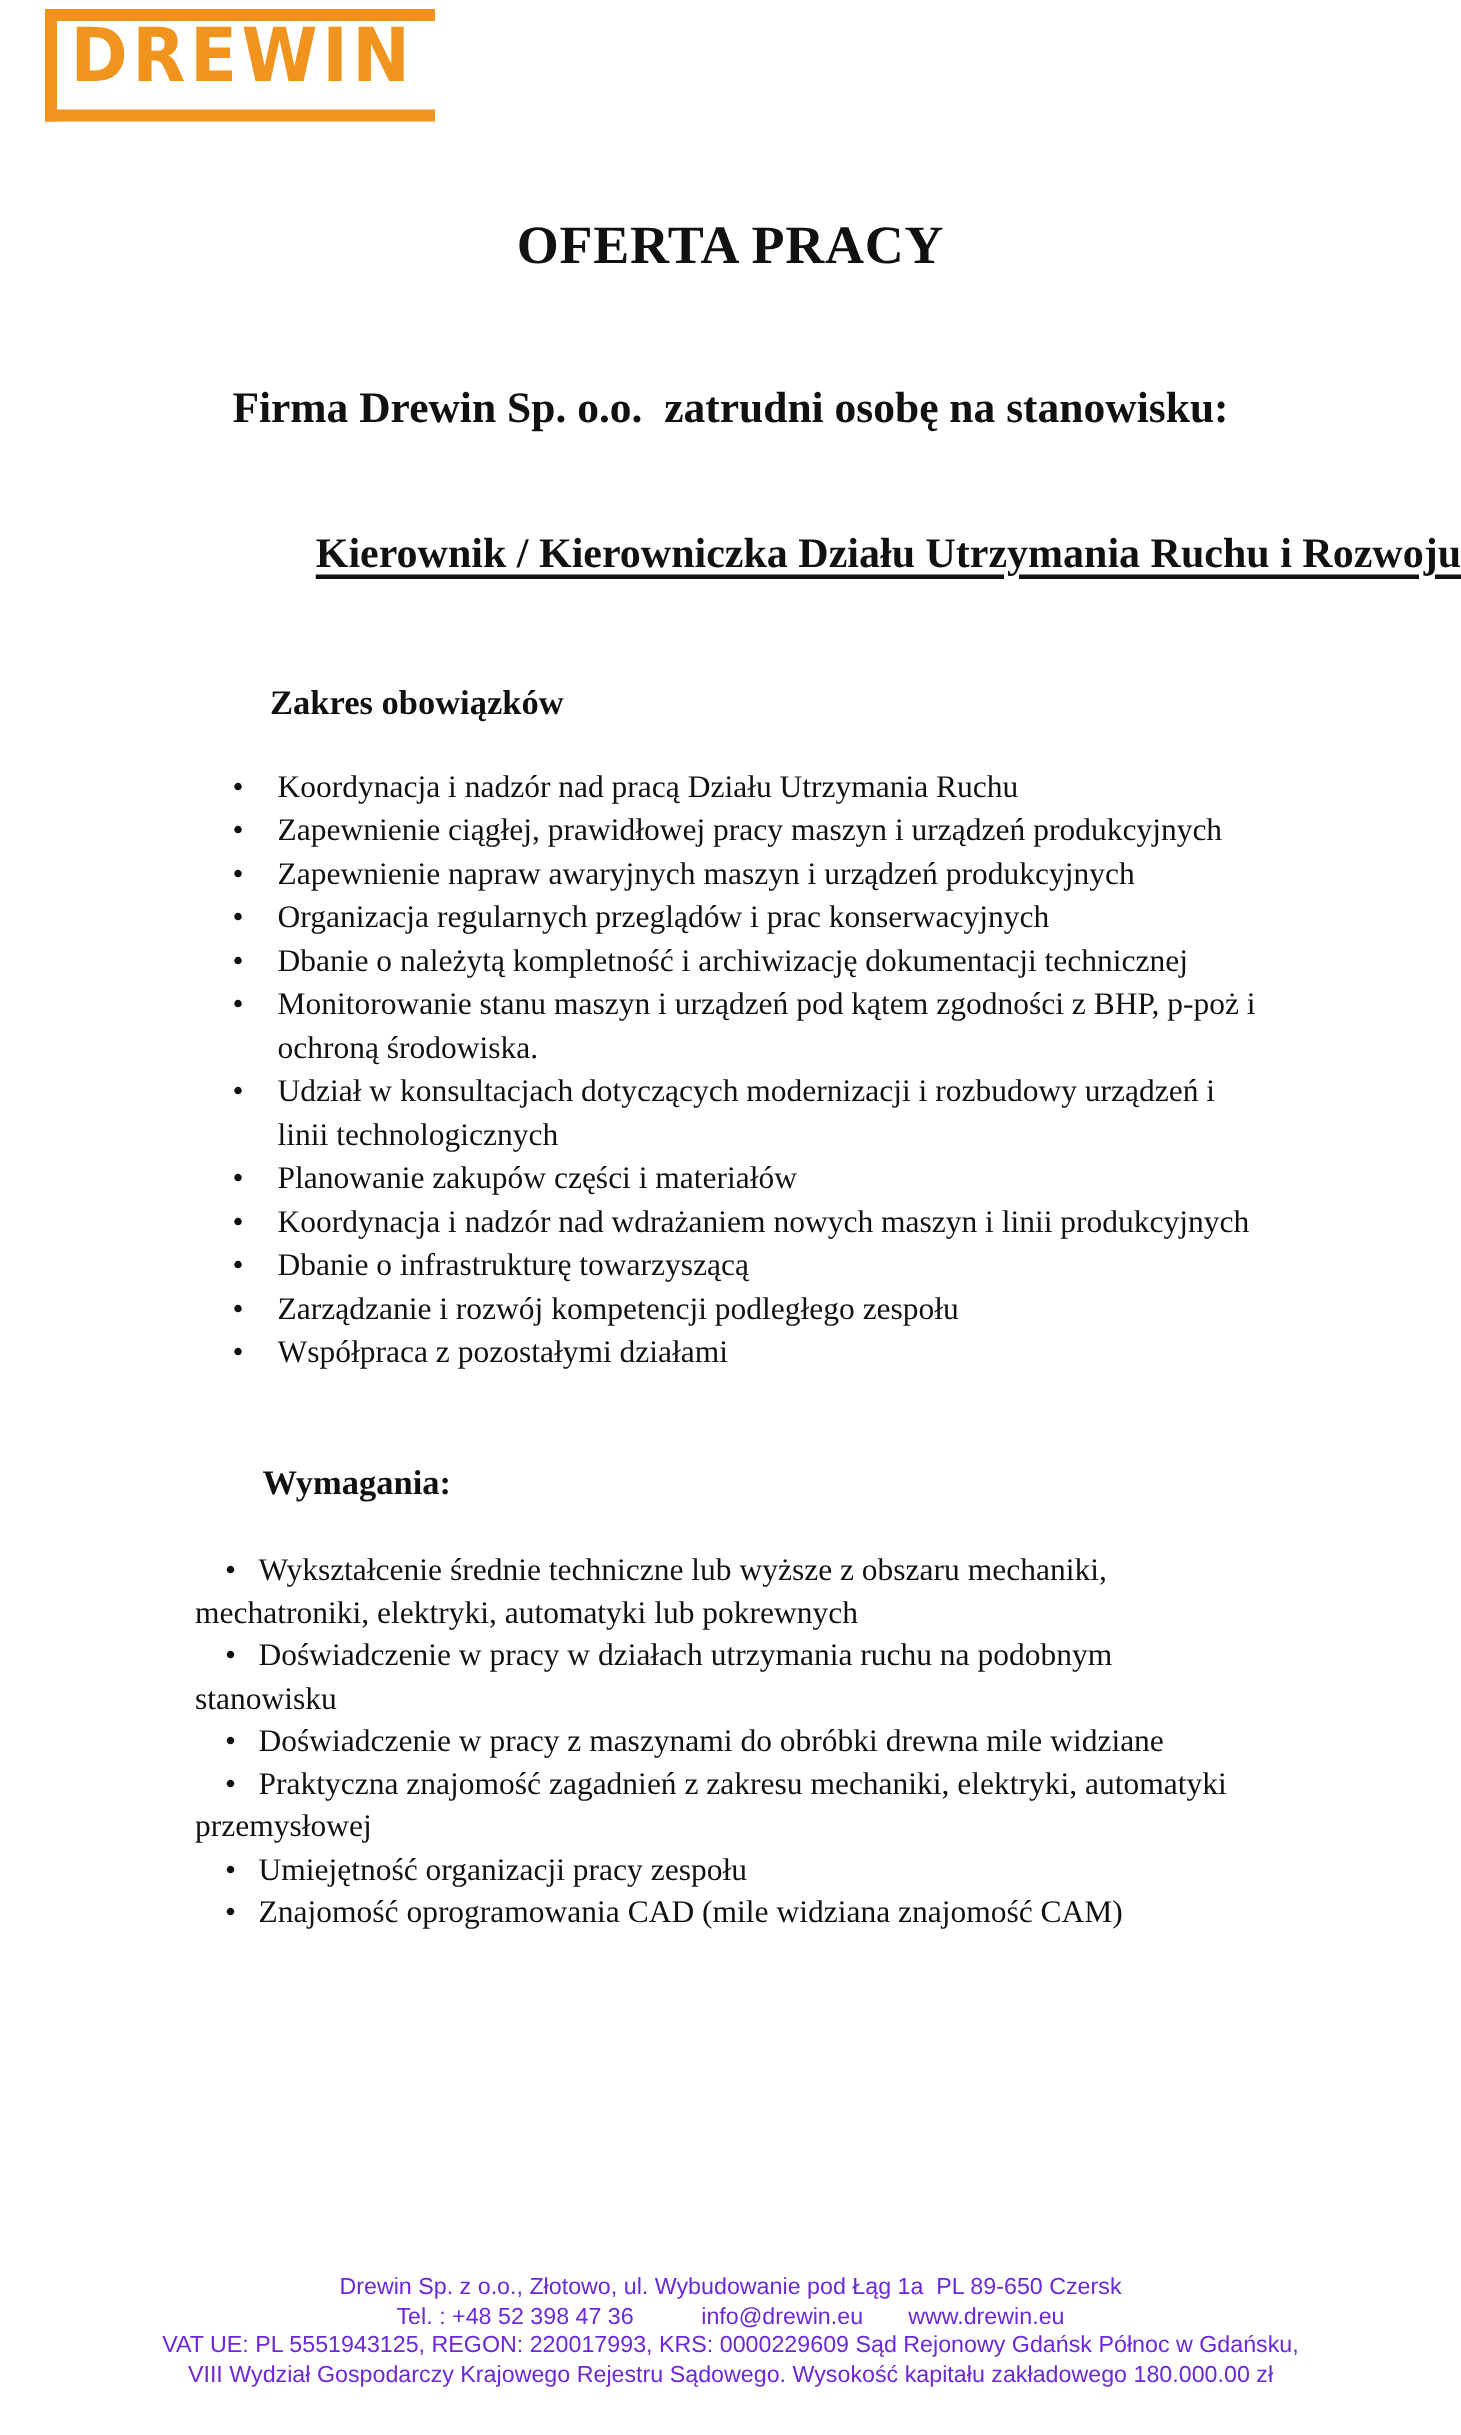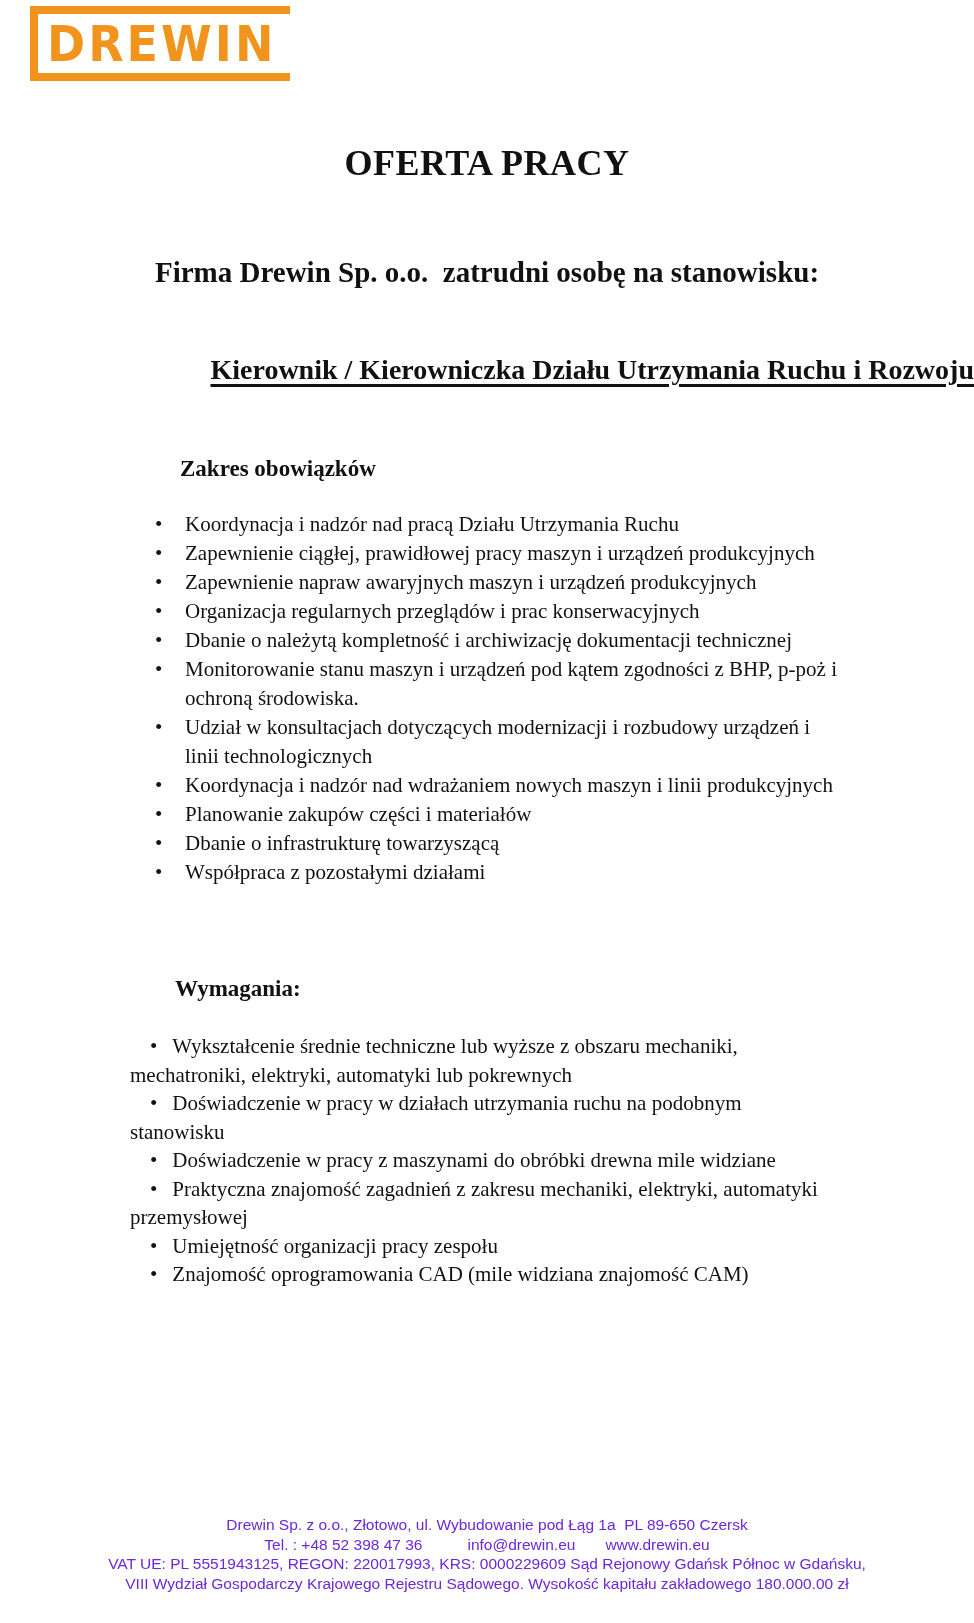--- a/index.html
+++ b/index.html
@@ -11,21 +11,21 @@
     color:#111;
     overflow:hidden;
   }
   
   .logo{position:absolute;top:6px;left:30px;}
   .logo-frame{
     width:252px;height:59px;
     border-top:8px solid var(--brand);
     border-left:8px solid var(--brand);
     border-bottom:8px solid var(--brand);
-    display:flex;align-items:center;
+    display:flex;
   }
   .logo-text{
     font-family:"DejaVu Sans", sans-serif;
     font-weight:bold;
     font-size:46px;
     letter-spacing:3px;
     line-height:1;
     color:var(--brand);
     padding-left:9px;
     white-space:nowrap;
@@ -127,26 +127,27 @@
       <div class="duty-item">Organizacja regularnych przeglądów i prac konserwacyjnych</div>
 
       <div class="duty-item">Dbanie o należytą kompletność i archiwizację dokumentacji technicznej</div>
 
       <div class="duty-item">Monitorowanie stanu maszyn i urządzeń pod kątem zgodności z BHP, p-poż i
 ochroną środowiska.</div>
 
       <div class="duty-item">Udział w konsultacjach dotyczących modernizacji i rozbudowy urządzeń i
 linii technologicznych</div>
 
+      <div class="duty-item">Planowanie zakupów części i materiałów</div>
+
       <div class="duty-item">Koordynacja i nadzór nad wdrażaniem nowych maszyn i linii produkcyjnych</div>
-
-      <div class="duty-item">Planowanie zakupów części i materiałów</div>
 
       <div class="duty-item">Dbanie o infrastrukturę towarzyszącą</div>
 
+      <div class="duty-item">Zarządzanie i rozwój kompetencji podległego zespołu</div>
 
       <div class="duty-item">Współpraca z pozostałymi działami</div>
     </div>
 
   <div class="req-heading">Wymagania:</div>
 
   <div class="req-list">
 
       <div class="req-item"><span class="req-bullet">•</span><span>Wykształcenie średnie techniczne lub wyższe z obszaru mechaniki,
 mechatroniki, elektryki, automatyki lub pokrewnych</span></div>

